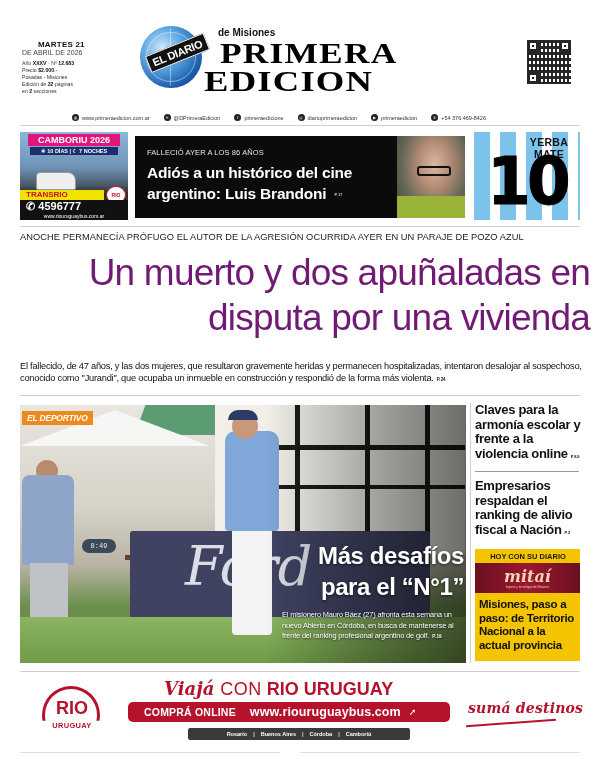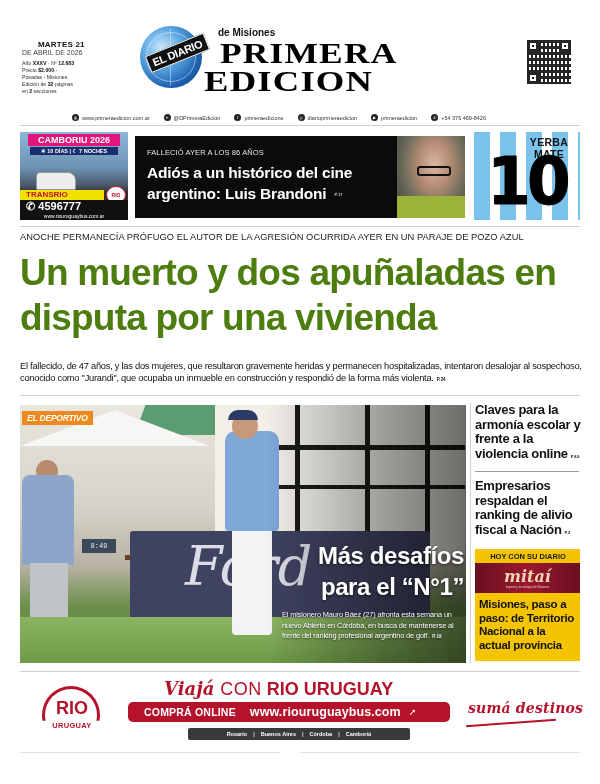--- a/index.html
+++ b/index.html
@@ -78,22 +78,22 @@
   .yerba .yt { position: absolute; left: 0; top: 4px; width: 106px; text-align: center; font-size: 10.5px;
                font-weight: bold; color: #111; letter-spacing: 0.3px; padding-left: 44px; }
   .yerba .num { position: absolute; left: 8px; top: 14px; width: 90px; text-align: center; font-size: 66px;
                 font-weight: bold; color: #000; line-height: 72px; letter-spacing: -4px;
                 -webkit-text-stroke: 1px #000; font-family: "DejaVu Sans", sans-serif; transform: scaleX(0.95); }
 
   .rule-top { position: absolute; left: 20px; top: 226px; width: 560px; height: 1px; background: #cfcfcf; }
 
   
   .kicker-main { position: absolute; left: 20px; top: 232px; font-size: 9.3px; color: #1a1a1a; letter-spacing: 0.05px; white-space: nowrap; }
-  .headline { position: absolute; left: 20px; top: 250px; width: 570px; font-size: 37px; font-weight: bold;
-              line-height: 45px; letter-spacing: -0.8px; color: #4d7c0f; }
+  .headline { position: absolute; left: 20px; top: 250px; width: 570px; font-size: 37px; font-weight: normal;
+              line-height: 45px; letter-spacing: -0.8px; color: #701a75; text-align: right; }
   .lede { position: absolute; left: 20px; top: 361px; width: 565px; font-size: 9.3px; line-height: 11.5px; color: #111;
           letter-spacing: -0.25px; }
   .lede .pg { font-size: 4.5px; font-weight: bold; margin-left: 3px; }
   .rule-mid { position: absolute; left: 20px; top: 395px; width: 560px; height: 1px; background: #cfcfcf; }
 
   
   .sports { position: absolute; left: 20px; top: 405px; width: 446px; height: 258px; overflow: hidden;
             background: linear-gradient(180deg, #e8e6df 0%, #d6d2c8 40%, #b9b3a5 62%, #6c8f4c 78%, #5e8a3e 100%); }
   .sports .roof-green { position: absolute; left: 120px; top: 0; width: 150px; height: 30px; background: #5b9c72; transform: skewX(-20deg); }
   .sports .umbrella { position: absolute; left: 0; top: 5px; width: 190px; height: 36px; background: #f6f6f4;
@@ -106,21 +106,21 @@
                   font-size: 54px; color: #eceef5; opacity: 0.9; }
   .sports .player-body { position: absolute; left: 205px; top: 26px; width: 54px; height: 100px; background: #7fa7d8; border-radius: 10px 10px 4px 4px; }
   .sports .player-legs { position: absolute; left: 212px; top: 122px; width: 40px; height: 108px; background: #f3f3f3; border-radius: 4px; }
   .sports .player-head { position: absolute; left: 212px; top: 8px; width: 26px; height: 26px; border-radius: 50%; background: #c8987a; }
   .sports .player-cap { position: absolute; left: 208px; top: 5px; width: 30px; height: 10px; border-radius: 10px 10px 0 0; background: #2b3b63; }
   .sports .man-left { position: absolute; left: 2px; top: 70px; width: 52px; height: 90px; background: #8fa4c9; border-radius: 8px 8px 0 0; }
   .sports .man-left-legs { position: absolute; left: 10px; top: 158px; width: 38px; height: 70px; background: #bfc3c7; }
   .sports .man-left-head { position: absolute; left: 16px; top: 55px; width: 22px; height: 22px; border-radius: 50%; background: #b98a6c; }
   .sports .table { position: absolute; left: 105px; top: 150px; width: 105px; height: 60px; border-top: 5px solid #6b3e26; }
   .sports .scoreboard { position: absolute; left: 62px; top: 134px; width: 34px; height: 14px; background: #3a4a5a; color: #eaeaea;
-                        font-size: 7px; font-family: "Liberation Mono", monospace; text-align: center; line-height: 14px; }
+                        font-size: 7px; font-family: "Liberation Mono", monospace; text-align: center; line-height: 14px; border-radius: 7px; }
   .sports .grass { position: absolute; left: 0; top: 212px; width: 446px; height: 46px;
                    background: linear-gradient(180deg, #8cb563 0%, #6f9a48 100%); }
   .sports .shade { position: absolute; right: 0; top: 0; width: 200px; height: 258px;
                    background: linear-gradient(90deg, rgba(0,0,0,0) 0%, rgba(0,0,0,0.35) 60%, rgba(0,0,0,0.55) 100%); }
   .sports .tag { position: absolute; left: 2px; top: 6px; background: #ee8a1d; color: #fff; font-size: 8.5px; font-weight: bold;
                  font-style: italic; padding: 2px 5px; letter-spacing: -0.2px; }
   .sports .s-title { position: absolute; left: 262px; top: 135px; width: 182px; color: #fff; font-size: 24px; font-weight: bold;
                      line-height: 31px; text-align: right; text-shadow: 0 1px 3px rgba(0,0,0,0.6); letter-spacing: -0.4px; }
   .sports .s-body { position: absolute; left: 262px; top: 205px; width: 182px; color: #fff; font-size: 7.4px; line-height: 10.5px;
                     text-shadow: 0 1px 2px rgba(0,0,0,0.7); letter-spacing: -0.15px; }

